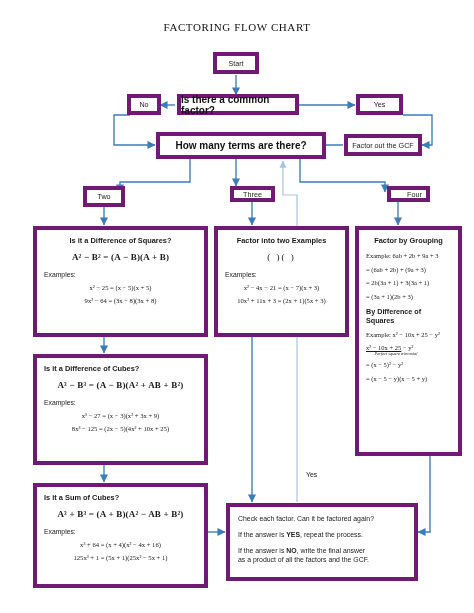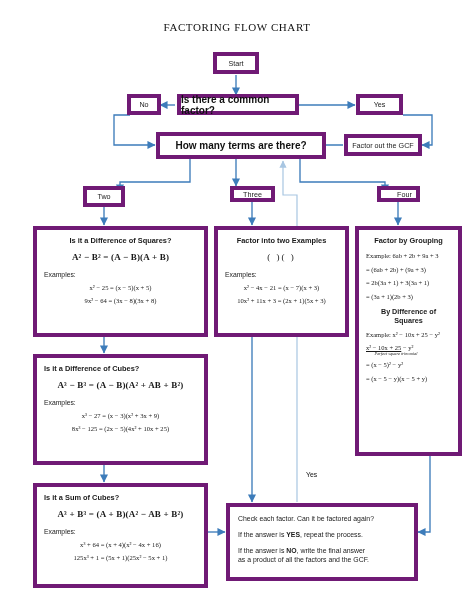--- a/index.html
+++ b/index.html
@@ -28,21 +28,21 @@
     font-family:"Liberation Serif", serif;font-weight:bold;font-style:normal;
     font-size:9px;text-align:center;margin:0 0 9px 0;letter-spacing:.2px;
   }
   .exlabel{font-size:6.8px;margin:0 0 6px 0;}
   .ex{
     font-family:"Liberation Serif", serif;font-size:6.6px;text-align:center;
     margin:0 0 6px 0;color:#222;
   }
   .slots{font-family:"Liberation Serif", serif;font-size:9px;text-align:center;margin:0 0 9px 0;letter-spacing:2px;}
   .grp-line{font-family:"Liberation Serif", serif;font-size:6.5px;margin:0 0 6.5px 0;}
-  .sub-head{font-size:7.2px;font-weight:bold;text-align:center;margin:7px 0 6px 0;}
+  .sub-head{font-size:7.2px;font-weight:bold;text-align:left;margin:7px 0 6px 0;}
   .psq{margin:0 0 5px 0;}
   .psq .top{font-family:"Liberation Serif", serif;font-size:6.5px;}
   .psq .top u{text-decoration:underline;}
   .psq .cap{font-family:"Liberation Serif", serif;font-style:italic;font-size:4.4px;text-align:center;line-height:1.15;width:56px;margin-left:2px;}
 
   .ck p{margin:0 0 6.5px 0;font-size:6.9px;line-height:1.35;}
   .ck p:last-child{margin-bottom:0;}
   .ck b{font-weight:bold;}
 
   .edgelabel{position:absolute;font-size:6.9px;color:#111;}
@@ -130,21 +130,21 @@
   </div>
 
   <div class="node pill" style="left:83px;top:186px;width:42px;height:21px;">
     <span>Two</span>
   </div>
 
   <div class="node pill" style="left:230px;top:186px;width:45px;height:16px;">
     <span>Three</span>
   </div>
 
-  <div class="node pill" style="left:377px;top:186px;width:43px;height:16px;padding-left:12px;">
+  <div class="node pill" style="left:387px;top:186px;width:43px;height:16px;padding-left:12px;">
     <span>Four</span>
   </div>
 
   <div class="node big" style="left:33px;top:354px;width:175px;height:111px;">
     <div class="bx-head left">Is it a Difference of Cubes?</div>
     <div class="formula">A³ − B³ = (A − B)(A² + AB + B²)</div>
     <div class="exlabel">Examples:</div>
     <div class="ex">x³ − 27 = (x − 3)(x² + 3x + 9)</div>
     <div class="ex">8x³ − 125 = (2x − 5)(4x² + 10x + 25)</div>
   </div>

